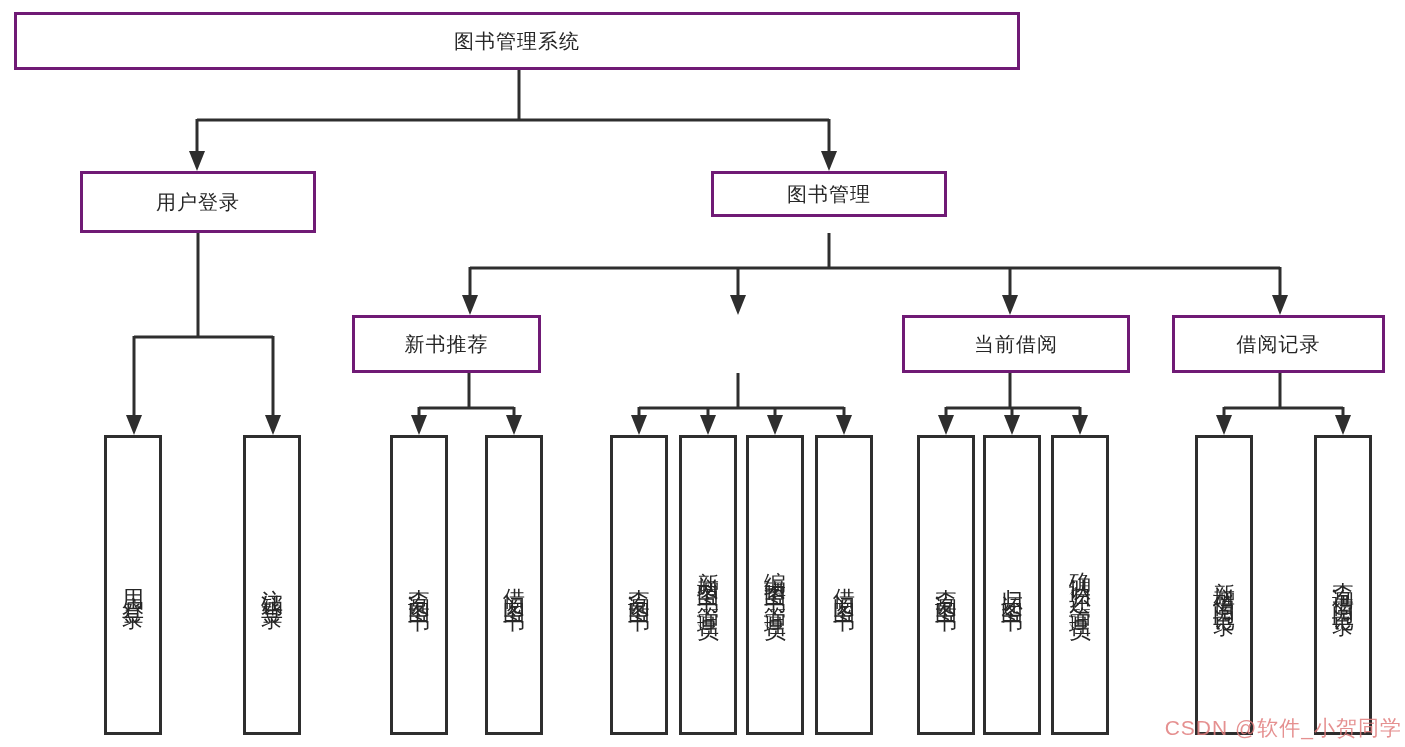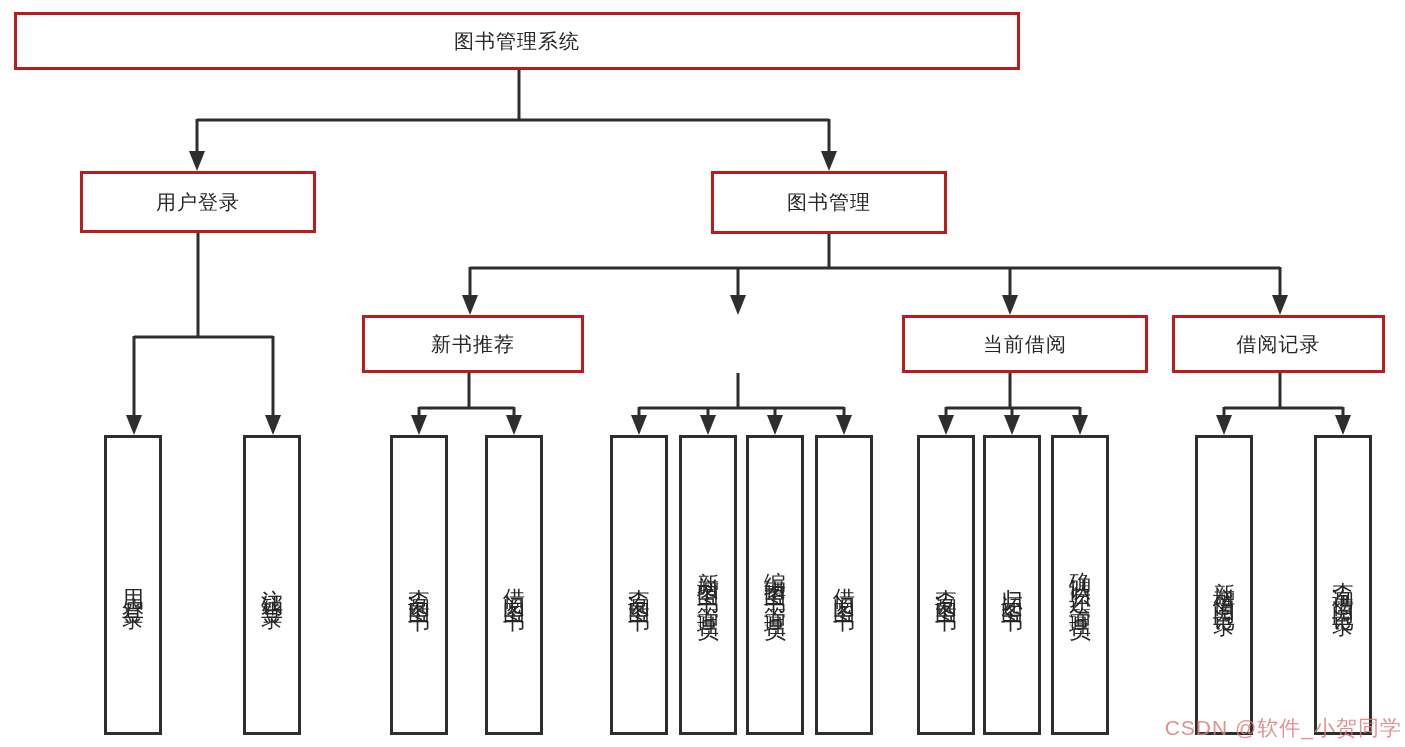--- a/index.html
+++ b/index.html
@@ -2,21 +2,21 @@
 <html><head>
 <meta charset="utf-8">
 <style>
   html,body{margin:0;padding:0;background:#ffffff;}
   .canvas{
     position:relative;width:1405px;height:747px;background:#ffffff;
     font-family:"Liberation Sans","DejaVu Sans",sans-serif;color:#262626;overflow:hidden;
   }
   svg.connectors{position:absolute;left:0;top:0;z-index:1;}
   .hbox{
-    position:absolute;background:#ffffff;border:3px solid #b91c1c;
+    position:absolute;background:#ffffff;border:3px solid #701a75;
     display:flex;align-items:center;justify-content:center;
     font-size:20px;letter-spacing:1px;z-index:2;box-sizing:border-box;
   }
   .vbox{
     position:absolute;background:#ffffff;border:3px solid #2e2e2e;
     width:58px;height:300px;display:flex;align-items:center;justify-content:center;
     z-index:2;box-sizing:border-box;
   }
   .vtext{
     writing-mode:vertical-rl;text-orientation:mixed;
@@ -94,24 +94,24 @@
       <polygon points="1004,415 1020,415 1012,435"></polygon>
       <polygon points="1072,415 1088,415 1080,435"></polygon>
       <polygon points="1216,415 1232,415 1224,435"></polygon>
       <polygon points="1335,415 1351,415 1343,435"></polygon>
     </g>
   </svg>
 
   <div class="hbox" style="left:14px;top:12px;width:1006px;height:58px">图书管理系统</div>
 
   <div class="hbox" style="left:80px;top:171px;width:236px;height:62px">用户登录</div>
-  <div class="hbox" style="left:711px;top:171px;width:236px;height:63px">图书管理</div>
+  <div class="hbox" style="left:711px;top:171px;width:236px;height:46px">图书管理</div>
 
-  <div class="hbox" style="left:362px;top:315px;width:222px;height:58px">新书推荐</div>
-  <div class="hbox" style="left:902px;top:315px;width:246px;height:58px">当前借阅</div>
+  <div class="hbox" style="left:352px;top:315px;width:189px;height:58px">新书推荐</div>
+  <div class="hbox" style="left:902px;top:315px;width:228px;height:58px">当前借阅</div>
   <div class="hbox" style="left:1172px;top:315px;width:213px;height:58px">借阅记录</div>
 
   <div class="vbox" style="left:104px;top:435px">
     <span class="vtext">用户登录</span>
   </div>
   <div class="vbox" style="left:243px;top:435px">
     <span class="vtext">注销登录</span>
   </div>
 
   <div class="vbox" style="left:390px;top:435px">

